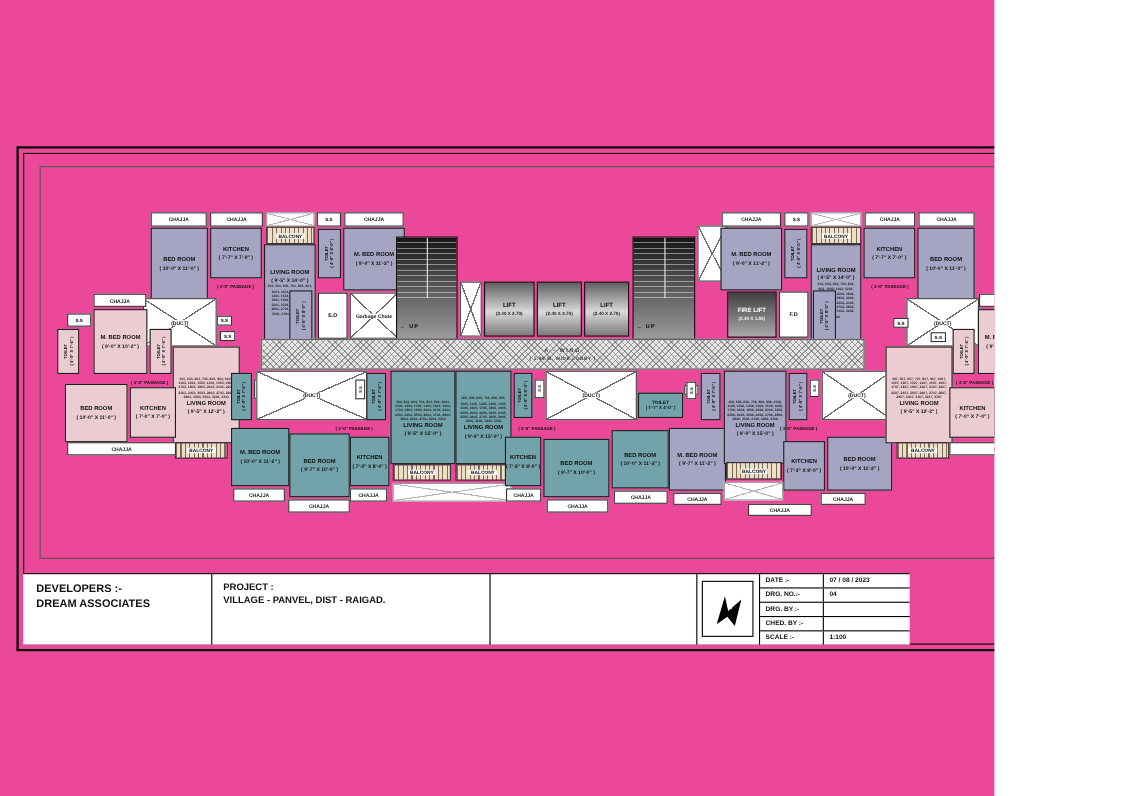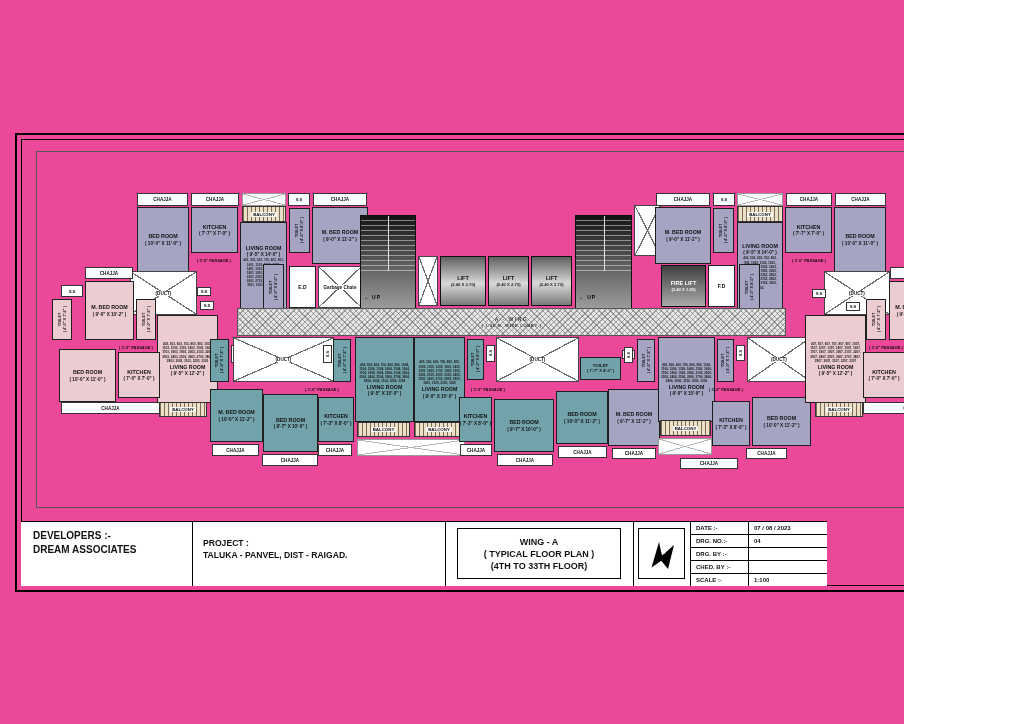--- a/index.html
+++ b/index.html
@@ -50,21 +50,21 @@
   .lift .nm{font-size:5.5px;font-weight:700;color:#111}
   .lift .dm{font-size:4.2px;font-weight:700;color:#222}
   .flift{background:linear-gradient(180deg,#3f3f3f 0%,#a9a9a9 100%)}
   .flift .nm{color:#fff}.flift .dm{color:#f0f0f0}
   .edfd{border:1.2px solid #222;background:#fff;display:flex;align-items:center;justify-content:center;font-size:5px;font-weight:700}
   
   .tcell{border-top:1px solid #000;background:#fff}
   .tcell.bl{border-left:1px solid #000}
   .dev{padding:7px 0 0 12px}
   .dev .l{font-size:10px;font-weight:700;line-height:14px}
-  .proj{padding:15px 0 0 10px}
+  .proj{padding:5px 0 0 10px}
   .proj .l{font-size:8.6px;font-weight:700;line-height:12.4px;white-space:nowrap}
   .wingbox{border:1.2px solid #000;display:flex;flex-direction:column;align-items:center;justify-content:center;gap:2px}
   .wingbox .l{font-size:9px;font-weight:700;white-space:nowrap}
   .arrowbox{border:1.2px solid #000;display:flex;align-items:center;justify-content:center}
   .ttable{display:flex;flex-direction:column}
   .trow{flex:1;display:flex;border-bottom:1px solid #000}
   .trow:last-child{border-bottom:none}
   .trow .tl{width:58px;border-right:1px solid #000;font-size:6px;font-weight:700;display:flex;align-items:center;padding-left:5px}
   .trow .tv{flex:1;font-size:6px;font-weight:700;display:flex;align-items:center;padding-left:5px}
   .firm{display:flex;flex-direction:column;align-items:center;justify-content:center;gap:1px}
@@ -493,28 +493,23 @@
   <div class="abs ch" style="left:863px;top:402px;width:99px;height:12px">
       <span>CHAJJA</span>
     </div>
 
   <div class="abs tcell dev" style="left:21px;top:521px;width:171px;height:65px">
     <div class="l">DEVELOPERS :-</div>
     <div class="l">DREAM ASSOCIATES</div>
   </div>
   <div class="abs tcell bl proj" style="left:192px;top:521px;width:253px;height:65px">
     <div class="l">PROJECT :</div>
-    <div class="l">TALUKA - PANVEL, DIST - RAIGAD.</div>
+    <div class="l">VILLAGE - PANVEL, DIST - RAIGAD.</div>
   </div>
   <div class="abs tcell bl" style="left:445px;top:521px;width:188px;height:65px"></div>
-  <div class="abs wingbox" style="left:457px;top:528px;width:164px;height:51px">
-    <div class="l">WING - A</div>
-    <div class="l">( TYPICAL FLOOR PLAN )</div>
-    <div class="l">(4TH TO 33TH FLOOR)</div>
-  </div>
   <div class="abs tcell bl" style="left:633px;top:521px;width:57px;height:65px"></div>
   <div class="abs arrowbox" style="left:638px;top:528px;width:47px;height:51px">
     <svg width="36" height="40" viewBox="0 0 48 48">
       <path d="M10 42 L20 8 L24 26 L40 12 L32 44 L23 33 Z" fill="#000"></path>
       <path d="M22 20 L31 13 L28 24 Z" fill="#fff"></path>
     </svg>
   </div>
   <div class="abs tcell bl ttable" style="left:690px;top:521px;width:137px;height:65px">
     <div class="trow">
         <span class="tl">DATE :-</span>

